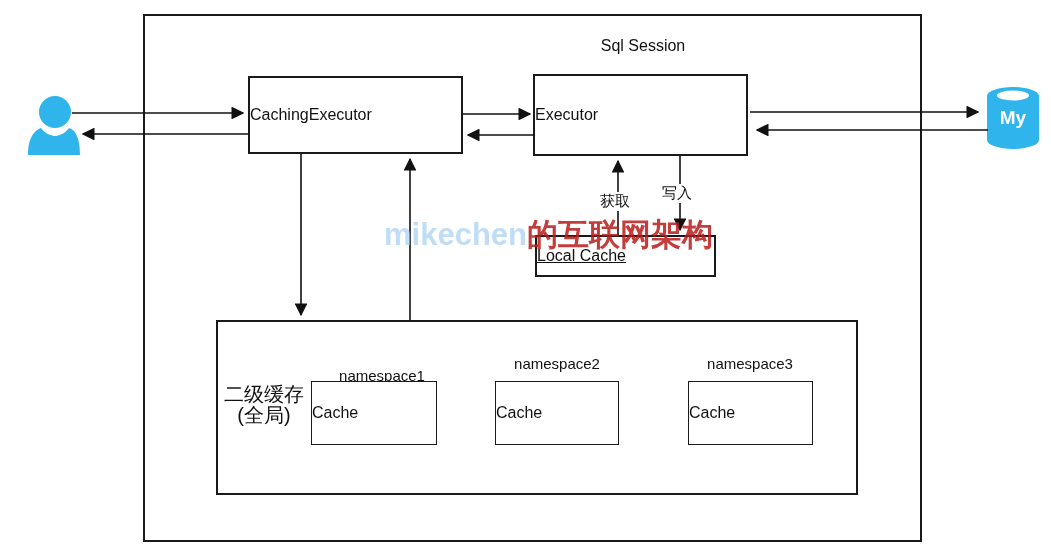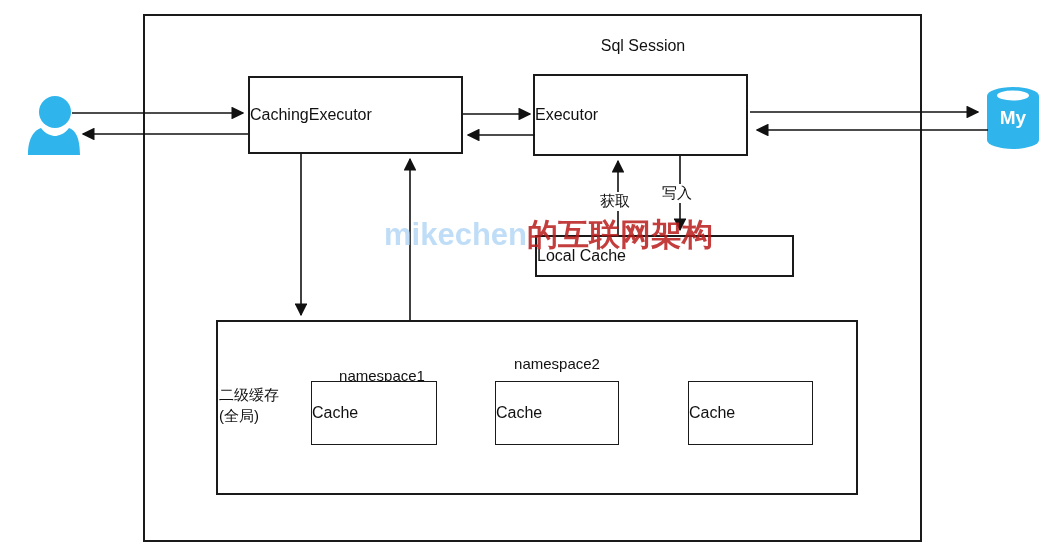--- a/index.html
+++ b/index.html
@@ -13,27 +13,27 @@
   
   .title{position:absolute;left:543px;top:37px;width:200px;text-align:center;
          font-size:16px;color:#111;}
 
   
   .node{position:absolute;border:2px solid #1a1a1a;background:#fff;
         display:flex;align-items:center;justify-content:flex-start;
         font-size:16px;color:#111;box-sizing:border-box;}
   .caching-executor{left:248px;top:76px;width:215px;height:78px;}
   .executor{left:533px;top:74px;width:215px;height:82px;}
-  .local-cache{left:535px;top:235px;width:259px;height:42px;}
+  .local-cache{left:535px;top:235px;width:181px;height:42px;text-decoration:underline;}
 
   
   .secondary-cache{position:absolute;left:216px;top:320px;width:642px;height:175px;
                    border:2px solid #1a1a1a;background:#fff;box-sizing:border-box;}
   .secondary-cache-label{position:absolute;left:219px;top:384px;width:90px;
-                         text-align:left;font-size:15px;line-height:21px;color:#111;}
+                         text-align:center;font-size:20px;line-height:21px;color:#111;}
   .ns-label{position:absolute;top:355px;width:150px;text-align:center;font-size:15px;color:#111;}
   .ns1-label{left:307px;margin-top:12px;} .ns2-label{left:482px;} .ns3-label{left:675px;}
   .cache-box{position:absolute;top:381px;height:64px;border:1.5px solid #1a1a1a;background:#fff;
              display:flex;align-items:center;justify-content:flex-start;font-size:16px;box-sizing:border-box;}
   .cache1{left:311px;width:126px;} .cache2{left:495px;width:124px;} .cache3{left:688px;width:125px;}
 
   
   .edge-label{position:absolute;font-size:15px;color:#111;background:#fff;padding:0 2px;z-index:5;}
   .fetch-label{left:598px;top:192px;}
   .write-label{left:660px;top:184px;}
@@ -94,20 +94,21 @@
   <div class="edge-label write-label">写入</div>
 
   <div class="secondary-cache"></div>
   <div class="secondary-cache-label">
     <div>二级缓存</div>
     <div>(全局)</div>
   </div>
 
   <div class="ns-label ns1-label">namespace1</div>
   <div class="ns-label ns2-label">namespace2</div>
+  <div class="ns-label ns3-label">namespace3</div>
 
   <div class="cache-box cache1">
     <span>Cache</span>
   </div>
   <div class="cache-box cache2">
     <span>Cache</span>
   </div>
   <div class="cache-box cache3">
     <span>Cache</span>
   </div>

